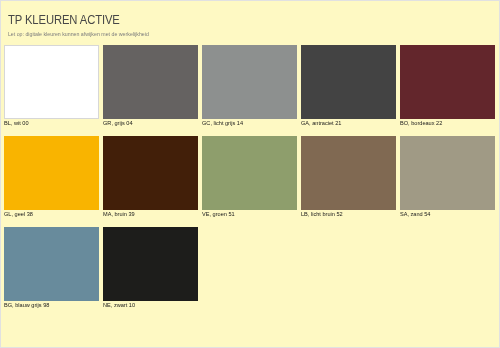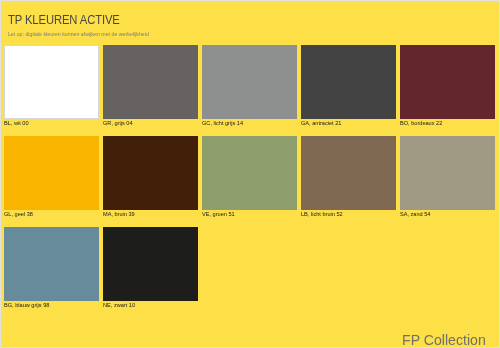--- a/index.html
+++ b/index.html
@@ -1,19 +1,19 @@
 <!DOCTYPE html>
 <html><head>
 <meta charset="utf-8">
 <title>TP KLEUREN ACTIVE</title>
 <style>
   html,body{margin:0;padding:0;}
   body{width:500px;height:348px;background:#ffffff;
        font-family:"Liberation Sans",sans-serif;overflow:hidden;}
-  .page{position:relative;width:500px;height:348px;box-sizing:border-box;background:#fde047;}
+  .page{position:relative;width:500px;height:348px;box-sizing:border-box;background:#fef9c3;}
   .page-border{position:absolute;left:0;top:0;width:500px;height:348px;box-sizing:border-box;
                border:1px solid #e1e1e1;pointer-events:none;}
   .title{position:absolute;left:8.3px;top:13.3px;font-size:12.6px;color:#474747;
          white-space:nowrap;letter-spacing:-0.12px;
          transform:scaleX(0.893) translateZ(0);transform-origin:0 0;}
   .subtitle{position:absolute;left:7.9px;top:30.9px;font-size:5.25px;color:#7d7d7d;
             white-space:nowrap;transform:scaleX(1) translateZ(0);transform-origin:0 0;}
   .grid{position:absolute;left:0;top:0;width:500px;height:310px;}
   .sw{position:absolute;}
   .chip{width:94.6px;height:73.5px;}
@@ -73,14 +73,13 @@
       </div>
       <div class="sw" style="left: 4px; top: 227.3px;">
         <div class="chip" style="background: rgb(104, 139, 156);"></div>
         <div class="lab">BG, blauw grijs 98</div>
       </div>
       <div class="sw" style="left: 103px; top: 227.3px;">
         <div class="chip" style="background: rgb(29, 29, 27);"></div>
         <div class="lab">NE, zwart 10</div>
       </div>
     </div>
-  <div class="footer">FP Collection</div>
 </div>
 
 </body></html>

